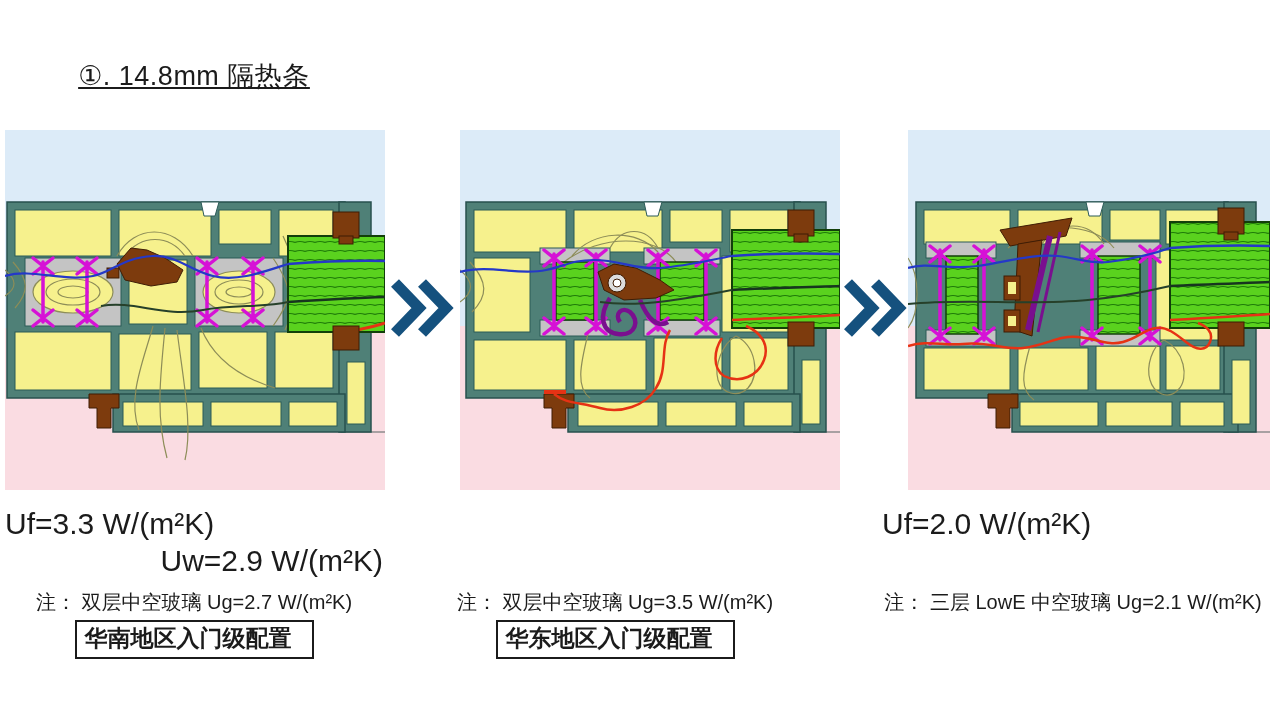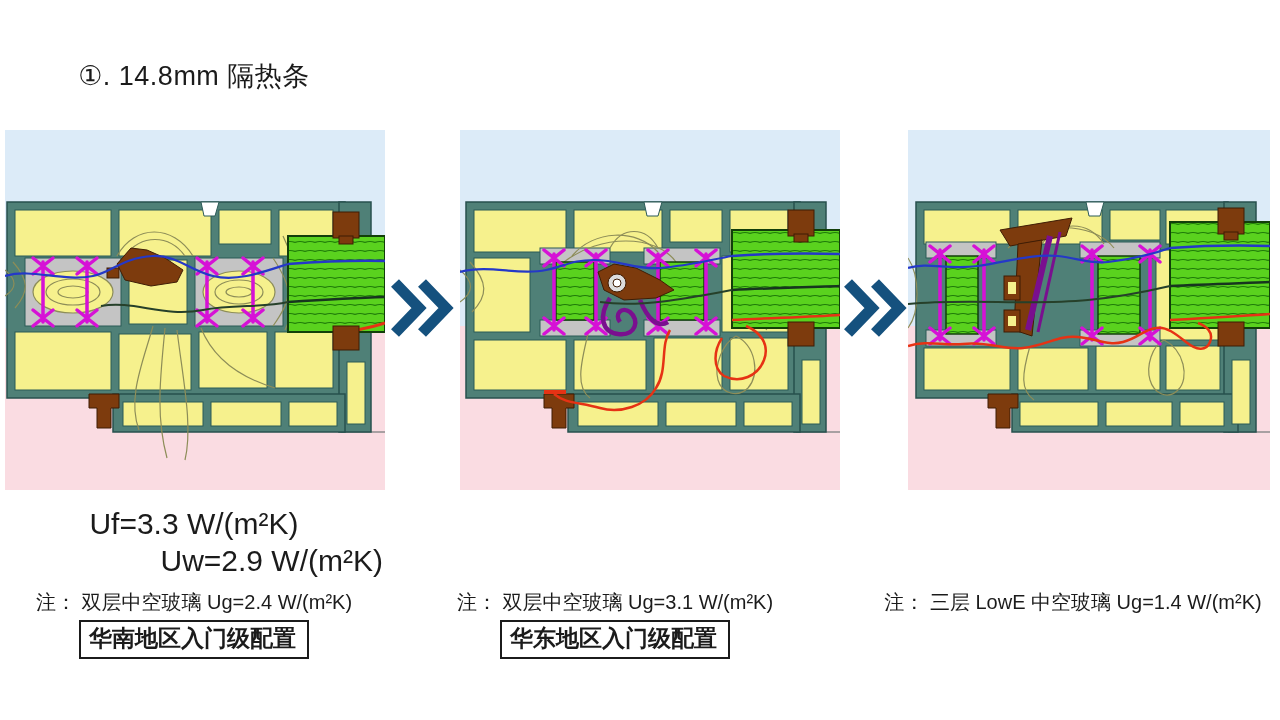--- a/index.html
+++ b/index.html
@@ -6,57 +6,58 @@
   body{
     width:1280px;height:720px;position:relative;overflow:hidden;
     background:#ffffff;
     font-family:"Liberation Sans","DejaVu Sans",sans-serif;
     color:#1b1b1b;
   }
   .col{position:absolute;top:0;height:720px;}
   .col1{left:5px;width:378px;}
   .col2{left:432px;width:366px;}
   .col3{left:882px;width:382px;}
-  .panel-title{position:absolute;top:58px;width:100%;text-align:center;font-size:27px;letter-spacing:.5px;}
-  .uf{position:absolute;top:507px;width:100%;text-align:center;font-size:30px;}
+  .panel-title{position:absolute;top:58px;width:100%;text-align:center;font-size:27px;letter-spacing:.5px;text-decoration:underline;}
+  .uf{position:absolute;top:507px;width:100%;text-align:left;font-size:30px;}
   .uw{position:absolute;top:544px;width:100%;text-align:right;font-size:30px;}
   .note{position:absolute;top:589px;width:100%;text-align:center;font-size:20px;}
   .tagwrap{position:absolute;top:620px;width:100%;text-align:center;}
-  .tag{display:inline-block;border:2px solid #1b1b1b;padding:1px 11px 3px 8px;font-size:23px;font-weight:bold;}
+  .tag{display:inline-block;border:2px solid #1b1b1b;padding:1px 20px 3px 8px;font-size:23px;font-weight:bold;}
   .thermal{position:absolute;top:130px;}
   .img1{left:5px;width:380px;height:360px;}
   .img2{left:460px;width:380px;height:360px;}
   .img3{left:908px;width:362px;height:360px;}
   .arrow{position:absolute;top:276px;width:64px;height:64px;}
   .arrow1{left:390px;}
   .arrow2{left:843px;}
   svg{display:block;}
 </style>
 </head>
 <body>
 
 <div class="col col1">
   <div class="panel-title">①. 14.8mm 隔热条</div>
   <div class="uf">Uf=3.3 W/(m²K)</div>
   <div class="uw">Uw=2.9 W/(m²K)</div>
-  <div class="note">注： 双层中空玻璃 Ug=2.4 W/(m²K)</div>
+  <div class="note">注： 双层中空玻璃 Ug=2.7 W/(m²K)</div>
   <div class="tagwrap">
     <span class="tag">华南地区入门级配置</span>
   </div>
 </div>
 
 <div class="col col2">
-  <div class="note">注： 双层中空玻璃 Ug=3.1 W/(m²K)</div>
+  <div class="note">注： 双层中空玻璃 Ug=3.5 W/(m²K)</div>
   <div class="tagwrap">
     <span class="tag">华东地区入门级配置</span>
   </div>
 </div>
 
 <div class="col col3">
-  <div class="note">注： 三层 LowE 中空玻璃 Ug=1.4 W/(m²K)</div>
+  <div class="uf">Uf=2.0 W/(m²K)</div>
+  <div class="note">注： 三层 LowE 中空玻璃 Ug=2.1 W/(m²K)</div>
 </div>
 
 <div class="thermal img1">
 <svg viewBox="0 0 380 360" width="380" height="360">
   <defs>
     <pattern id="gz1" width="10" height="9" patternUnits="userSpaceOnUse">
       <rect width="10" height="9" fill="#5ad21e"></rect>
       <path d="M0,4.5 Q5,2.5 10,4.5" stroke="#1e7a08" stroke-width="1.2" fill="none"></path>
     </pattern>
   </defs>

